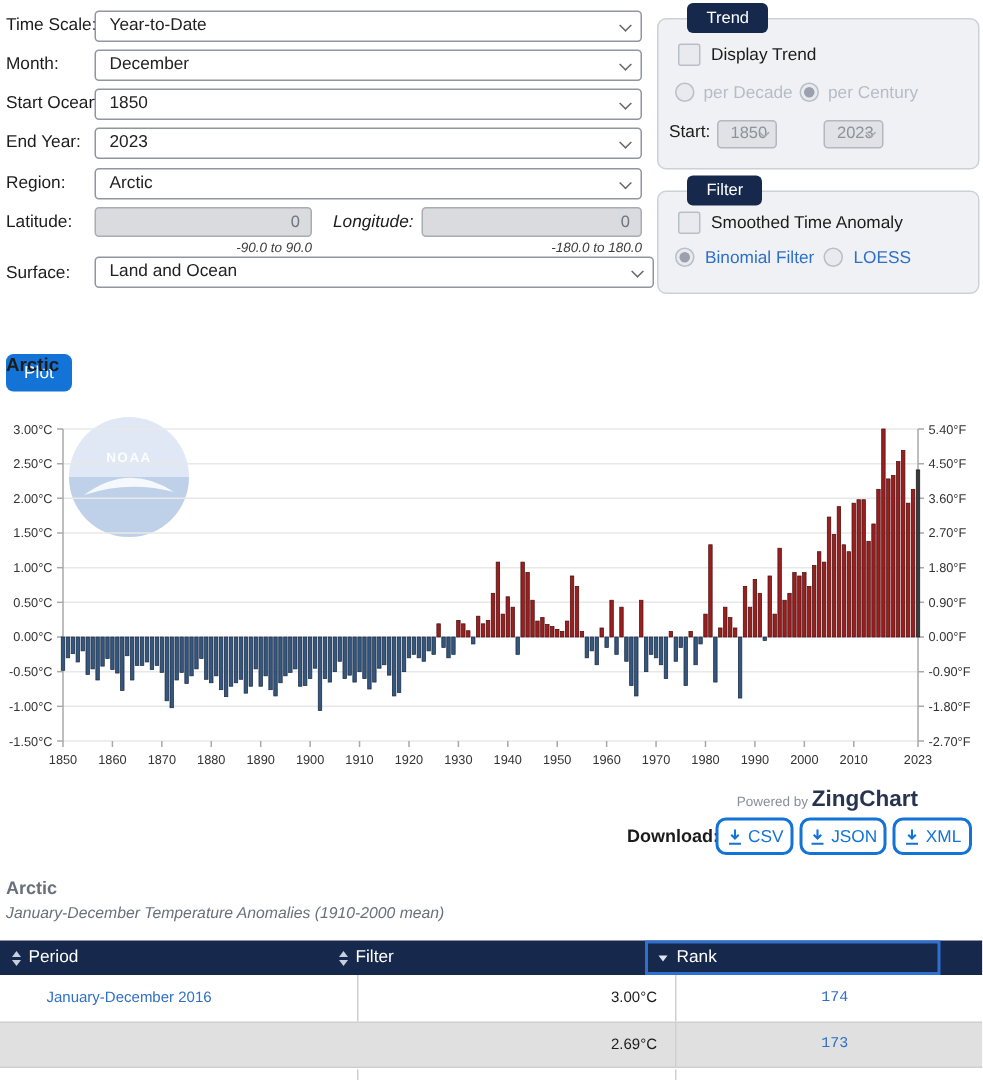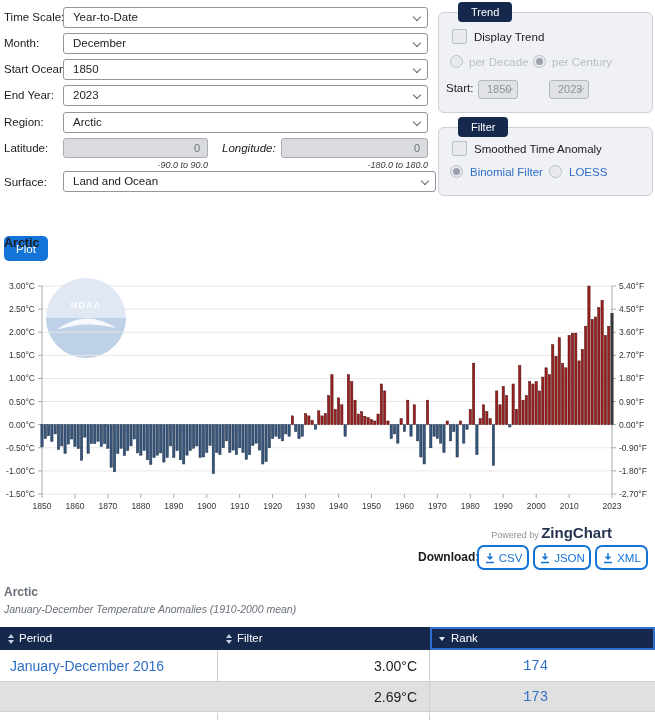--- a/index.html
+++ b/index.html
@@ -94,21 +94,21 @@
   .th.sorted { border:2px solid #2f6fd0; line-height:19px; }
   .sort-both { position:absolute; left:8px; top:7px; width:7px; }
   .sort-both i, .sort-down i { display:block; width:0; height:0; border-left:3.5px solid transparent; border-right:3.5px solid transparent; }
   .sort-both i.up { border-bottom:4px solid #c6cfdd; margin-bottom:2px; }
   .sort-both i.dn { border-top:4px solid #c6cfdd; }
   .sort-down { position:absolute; left:7px; top:8px; width:7px; }
   .sort-down i { border-top:4px solid #dfe6f0; }
 
   .trow { position:absolute; left:0; width:655px; background:#fff; border-bottom:1px solid #cfcfcf; }
   .trow.alt { background:#e0e0e0; }
-  .tcell { position:absolute; top:0; height:100%; font-size:14px; display:flex; align-items:center; }
+  .tcell { position:absolute; top:0; height:100%; font-size:10px; display:flex; align-items:center;margin-left:21px; }
   .tcell.c0 { left:0; width:218px; padding-left:10px; border-right:1px solid #cfcfcf; }
   .tcell.c1 { left:218px; width:212px; justify-content:flex-end; padding-right:12px; border-right:1px solid #cfcfcf; color:#1b1b1b; }
   .tcell.c2 { left:430px; width:225px; justify-content:center; padding-right:14px;font-family:Liberation Mono, monospace; }
   .cell-link { color:var(--link,#2e6fc7); cursor:pointer; }
 </style>
 </head>
 <body>
 
 <div id="app">
 
@@ -483,21 +483,21 @@
         </span>
       <span class="th-text">Period</span>
     </div>
     <div class="th" style="left:218px;width:212px;">
       <span class="sort-both">
           <i class="up"></i>
           <i class="dn"></i>
         </span>
       <span class="th-text">Filter</span>
     </div>
-    <div class="th sorted" style="left:430px;width:225px;">
+    <div class="th sorted" style="left:430px;width:197px;">
       <span class="sort-down">
           <i></i>
         </span>
       <span class="th-text">Rank</span>
     </div>
   </div>
 
   <div class="trow" style="top:650px;height:32px;">
     <div class="tcell c0">
       <span class="cell-link">January-December 2016</span>

